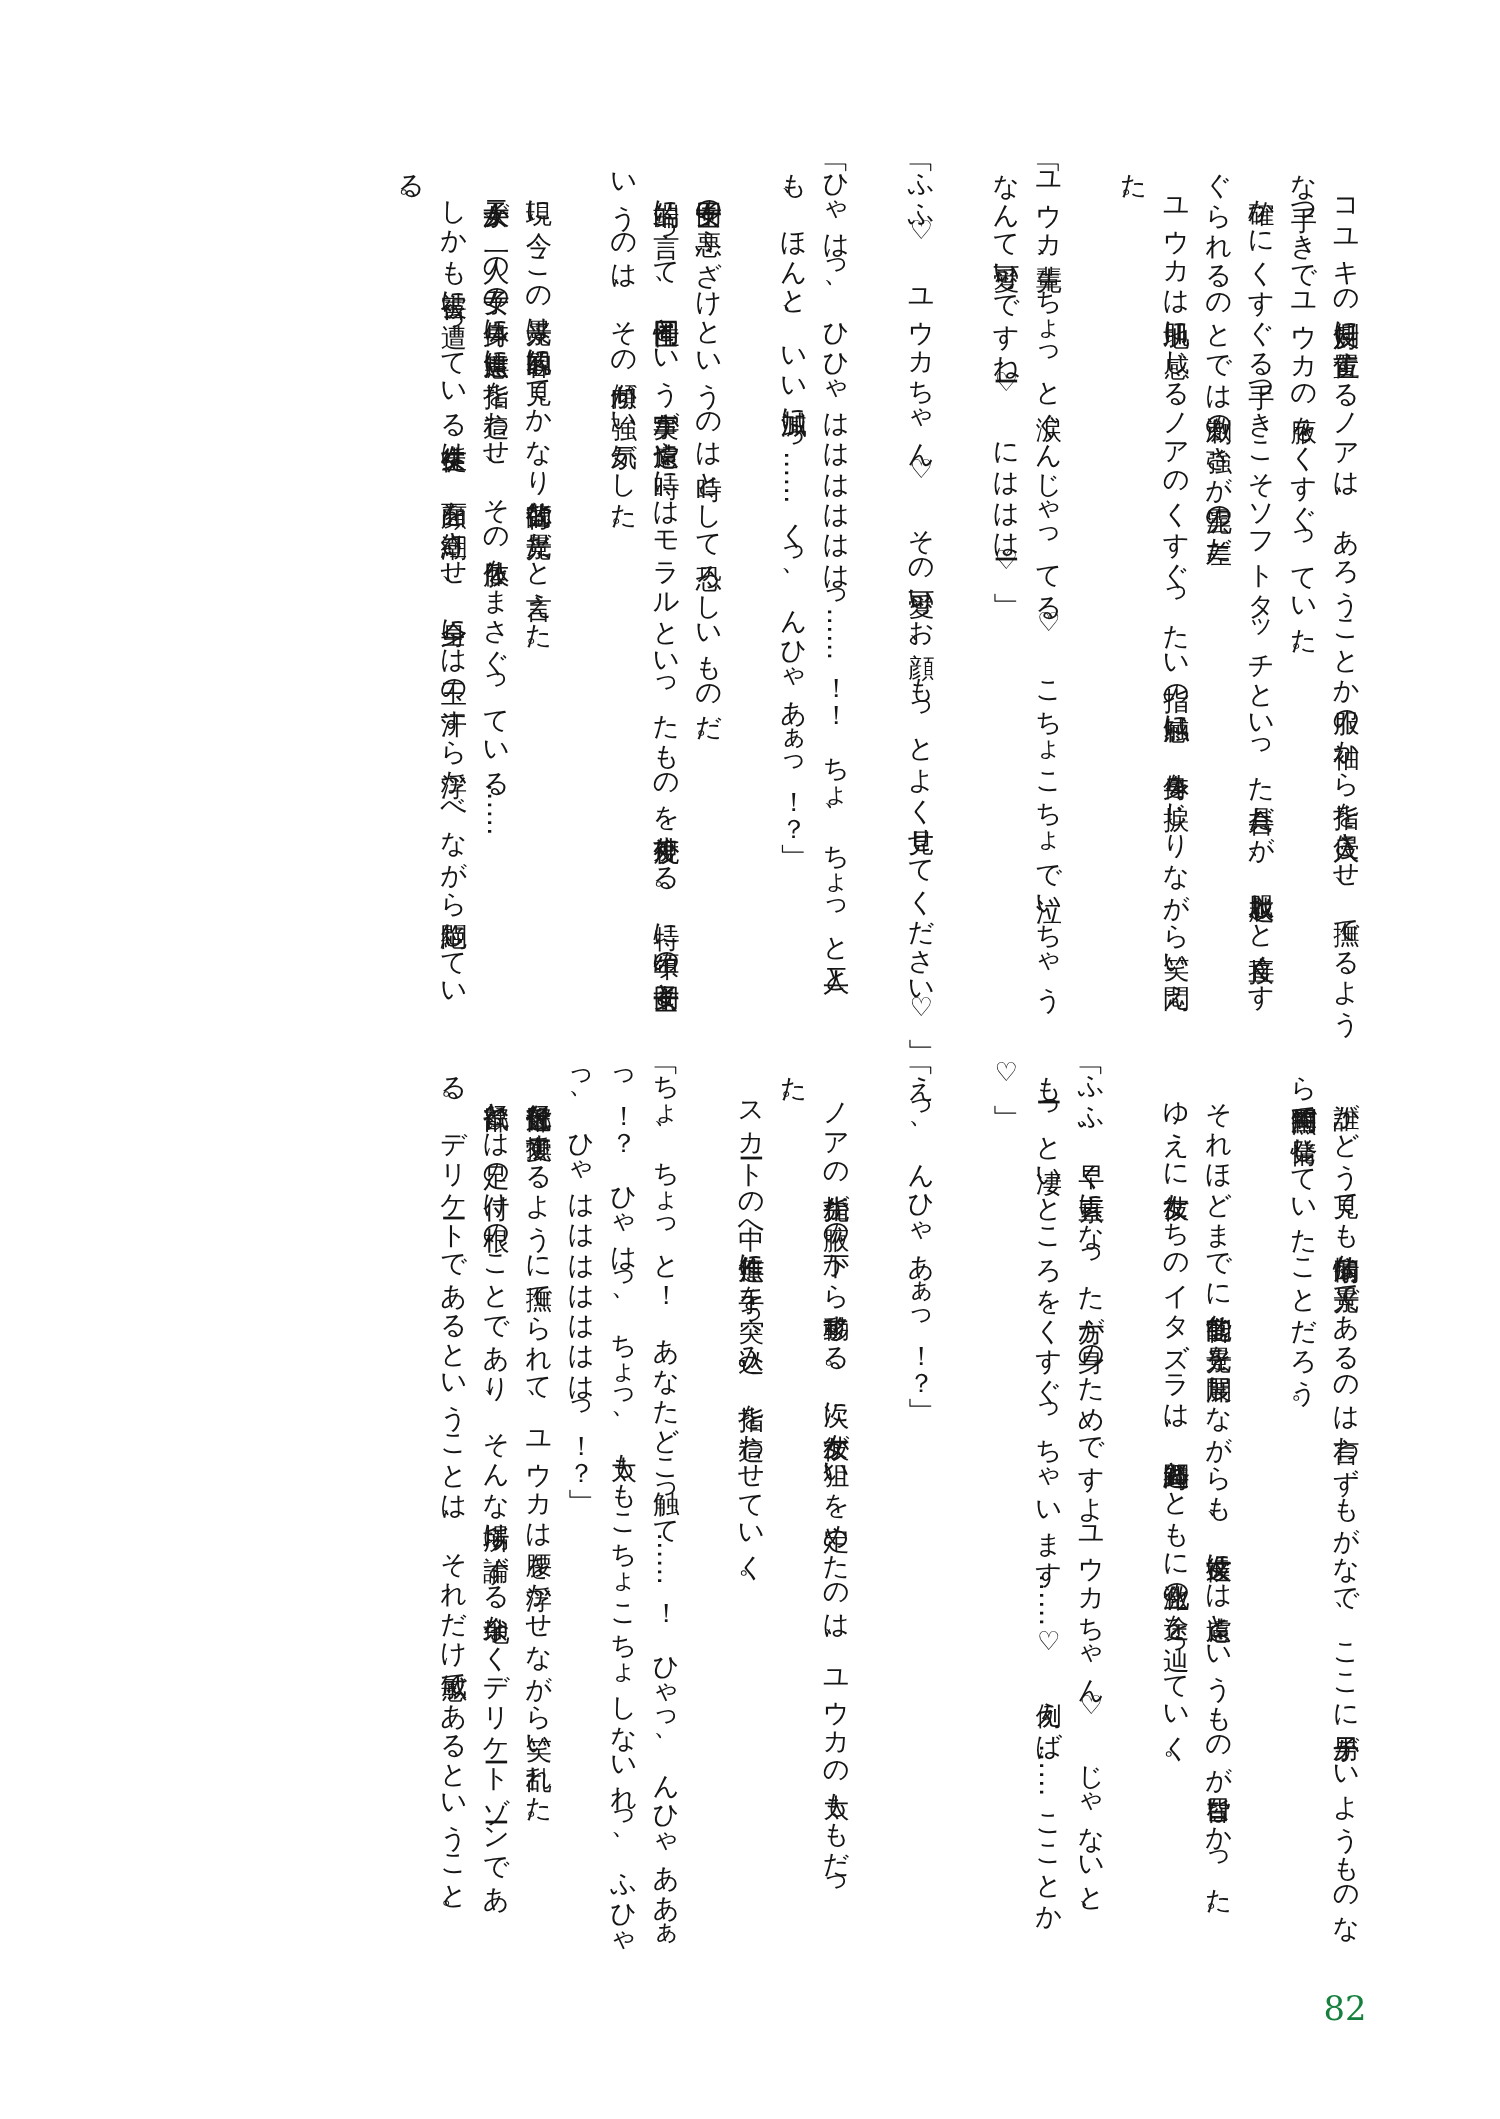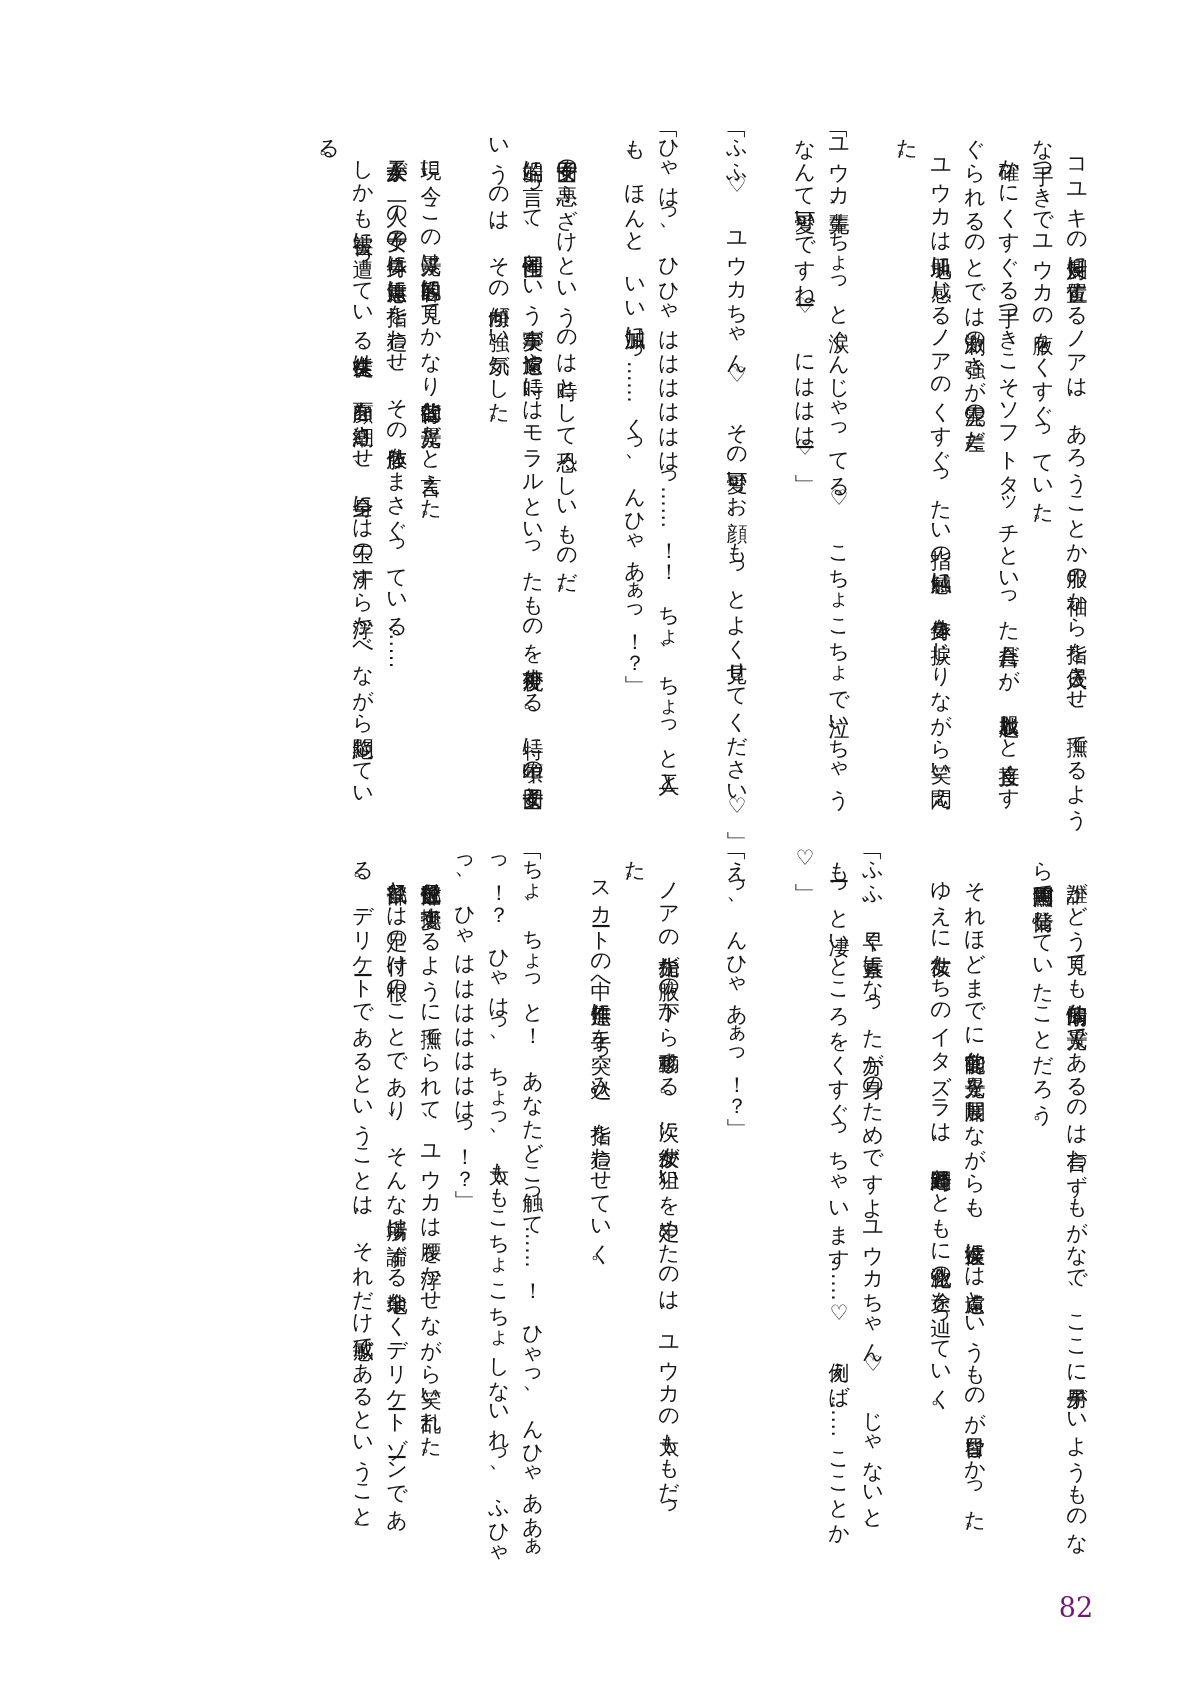--- a/index.html
+++ b/index.html
@@ -35,21 +35,21 @@
   
   .vblock p.gap { margin-right: 34px; }
   .page-number {
     position: absolute;
     top: 1592px;
     left: 1046px;
     width: 60px;
     text-align: center;
     font-family: "DejaVu Serif", "Liberation Serif", serif;
     font-size: 27px;
-    color: #701a75;
+    color: #15803d;
   }
 </style>
 </head>
 <body>
 
 <div class="page">
 
   <section class="vblock" id="block-top">
     <p class="indent">コユキの反対側に位置するノアは、あろうことか服の袖から指を侵入させ、撫でるような手つきでユウカの腋をくすぐっていた。</p>
     <p class="indent">確かにくすぐる手つきこそソフトタッチといった具合だが、衣服越しと直接くすぐられるのとでは刺激の強さが雲泥の差だ。</p>

